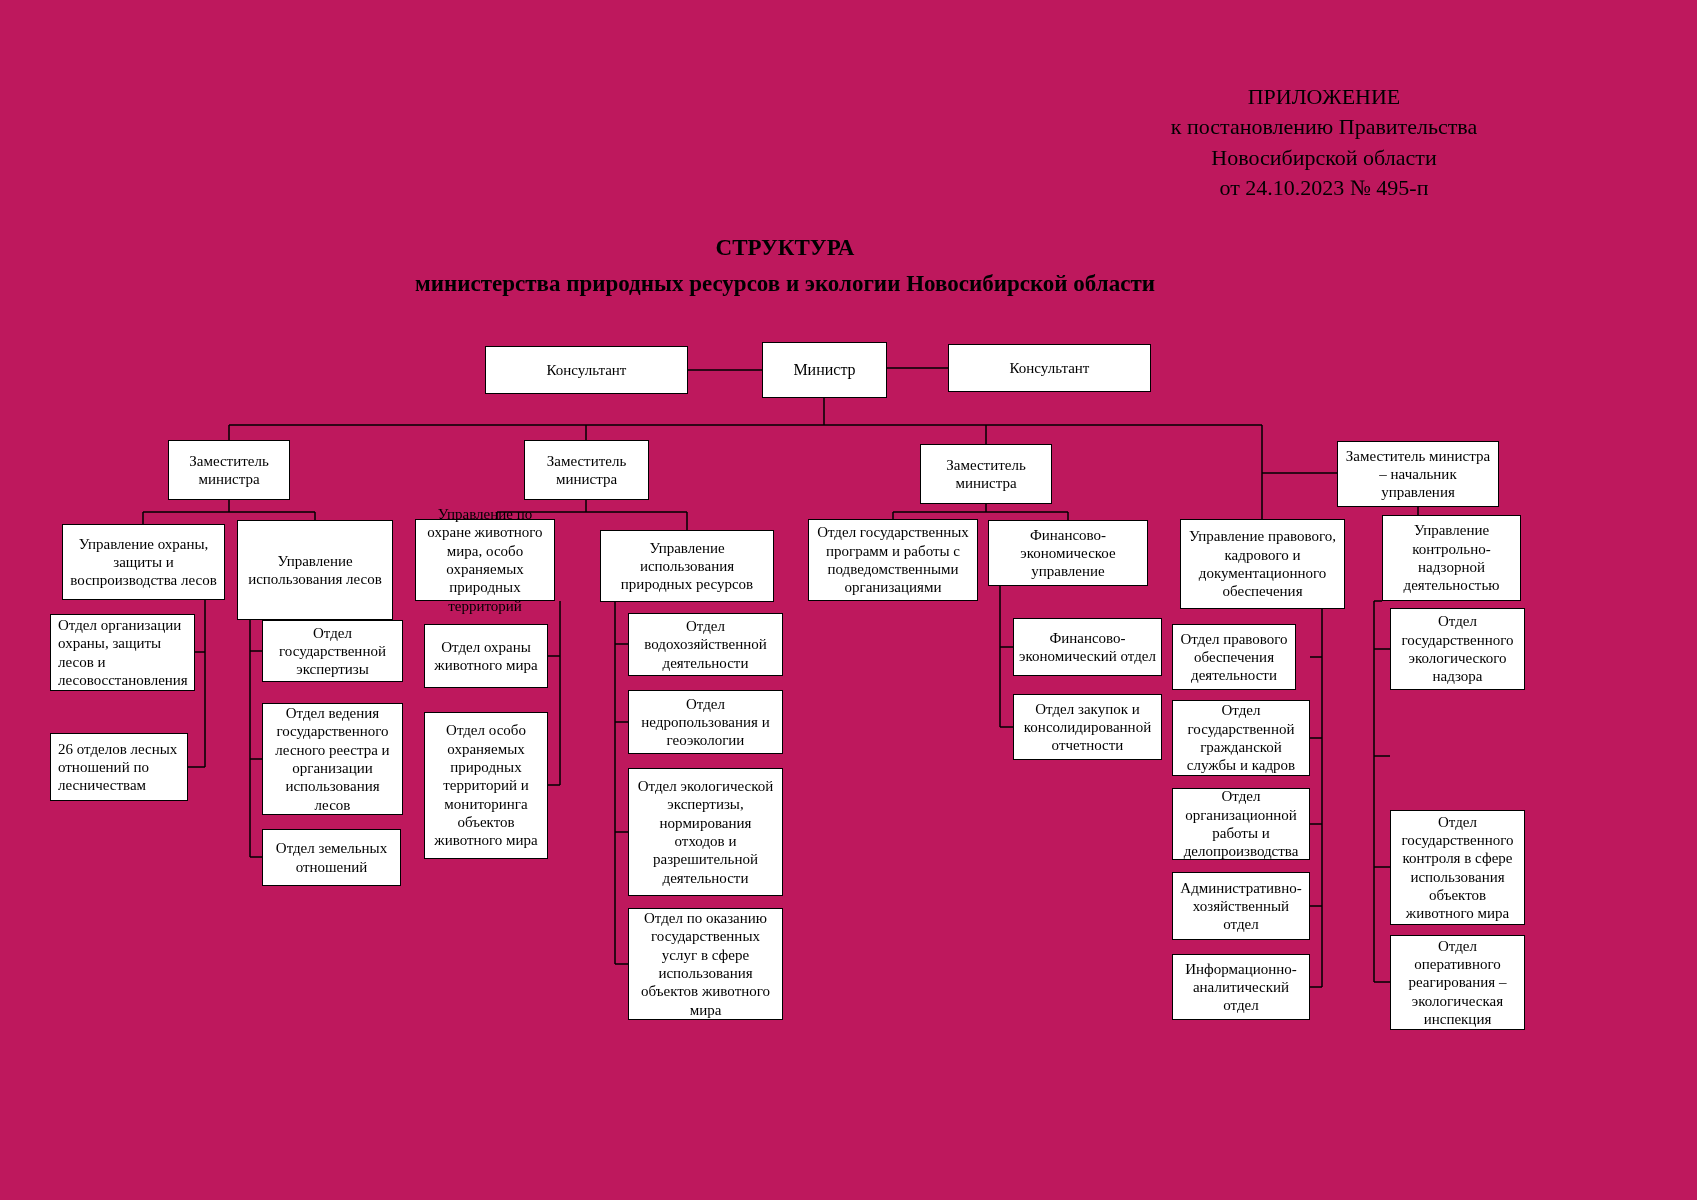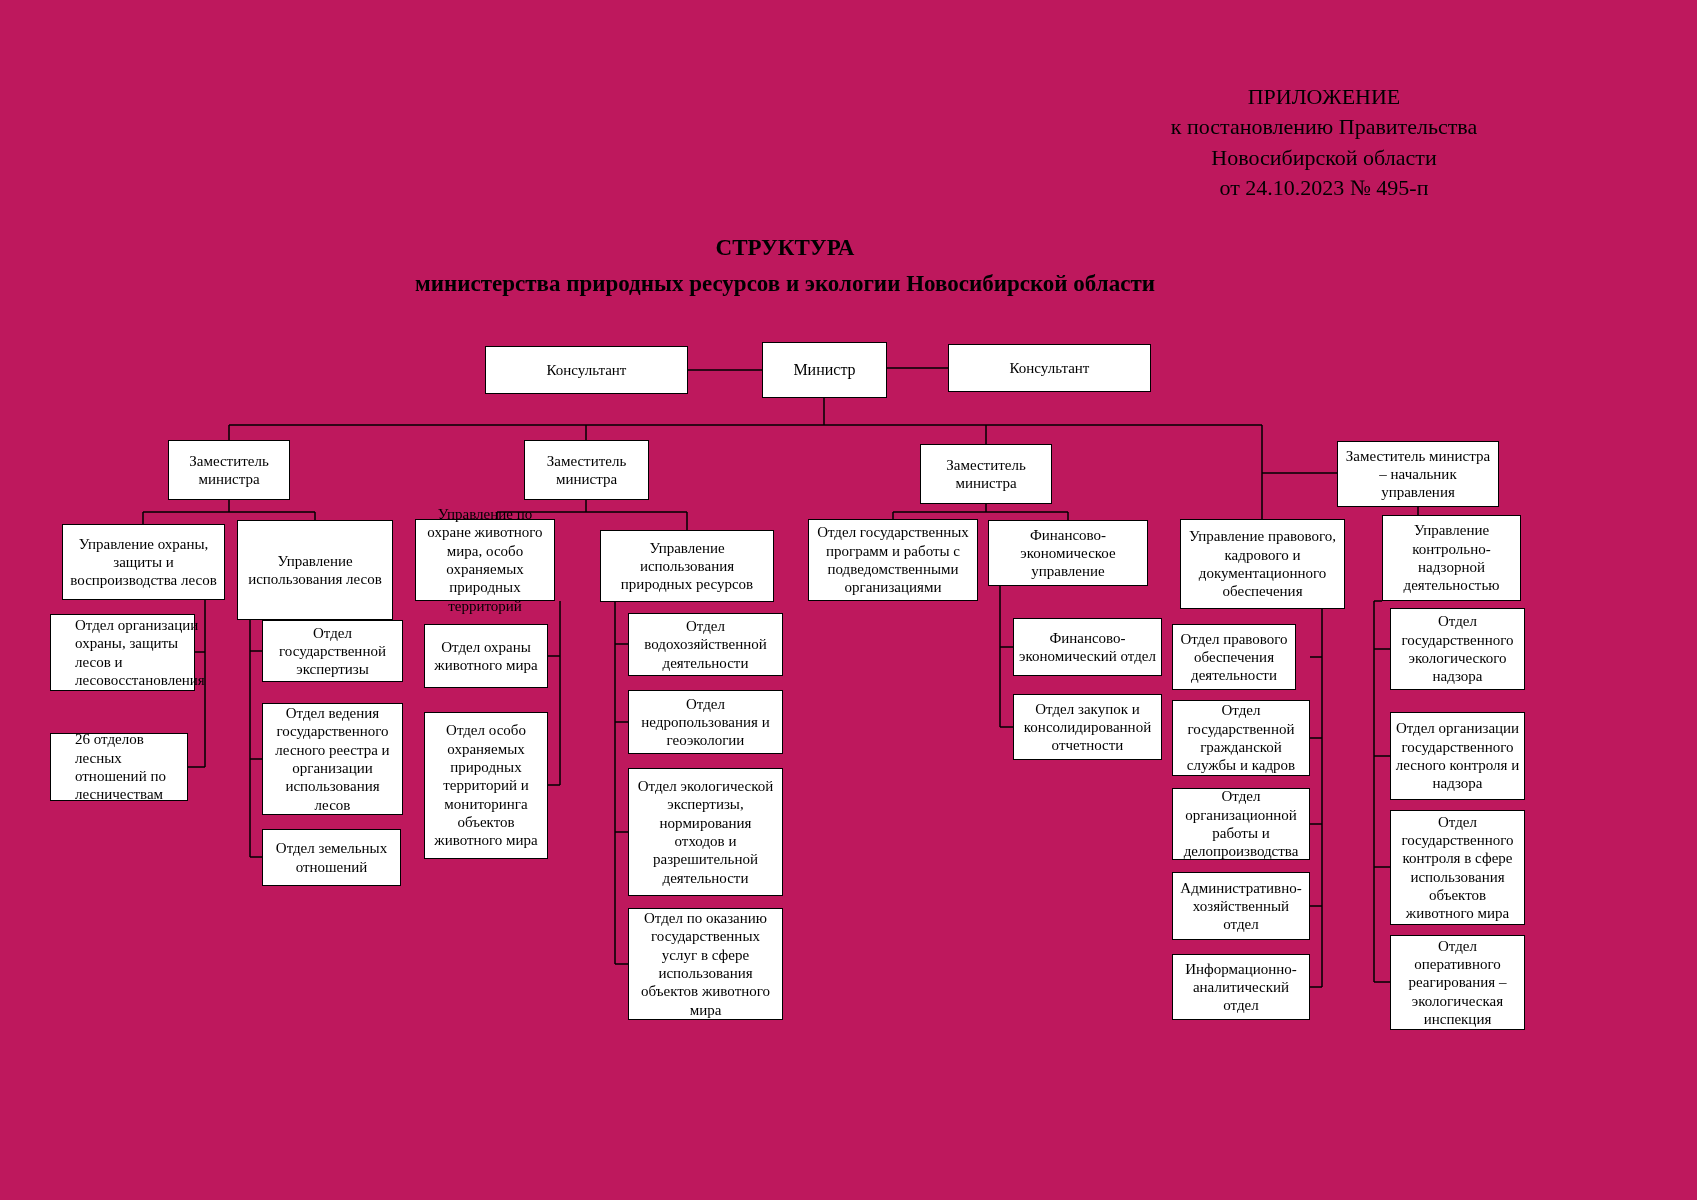--- a/index.html
+++ b/index.html
@@ -15,21 +15,21 @@
   .title {
     position:absolute; left:0; top:230px; width:1570px;
     text-align:center; font-weight:bold; font-size:23px; line-height:1.55;
   }
   .node {
     position:absolute; box-sizing:border-box;
     border:1.4px solid #000; background:#fff;
     display:flex; align-items:center; justify-content:center;
     text-align:center; font-size:15px; line-height:1.22; padding:2px 4px;
   }
-  .node.align-left { text-align:left; justify-content:flex-start; padding-left:24px; }
+  .node.align-left { text-align:left; justify-content:flex-start; padding-left:7px; }
 </style>
 </head>
 <body>
 
 <div class="canvas">
 
   <svg class="lines" width="1697" height="1200">
     <path fill="none" stroke="#000" stroke-width="1.5" d="
       M688 370 L762 370  M887 368 L948 368
       M824 398 L824 425  M229 425 L1262 425
@@ -97,17 +97,16 @@
   <div class="node" style="left:1013px;top:618px;width:149px;height:58px">Финансово-экономический отдел</div>
   <div class="node" style="left:1013px;top:694px;width:149px;height:66px">Отдел закупок и консолидированной отчетности</div>
 
   <div class="node" style="left:1172px;top:624px;width:124px;height:66px">Отдел правового обеспечения деятельности</div>
   <div class="node" style="left:1172px;top:700px;width:138px;height:76px">Отдел государственной гражданской службы и кадров</div>
   <div class="node" style="left:1172px;top:788px;width:138px;height:72px">Отдел организационной работы и делопроизводства</div>
   <div class="node" style="left:1172px;top:872px;width:138px;height:68px">Административно-хозяйственный отдел</div>
   <div class="node" style="left:1172px;top:954px;width:138px;height:66px">Информационно-аналитический отдел</div>
 
   <div class="node" style="left:1390px;top:608px;width:135px;height:82px">Отдел государственного экологического надзора</div>
-  <div class="node" style="left:1390px;top:712px;width:135px;height:88px">Отдел организации государственного лесного контроля и надзора</div>
   <div class="node" style="left:1390px;top:810px;width:135px;height:115px">Отдел государственного контроля в сфере использования объектов животного мира</div>
   <div class="node" style="left:1390px;top:935px;width:135px;height:95px">Отдел оперативного реагирования – экологическая инспекция</div>
 
 </div>
 
 </body></html>

